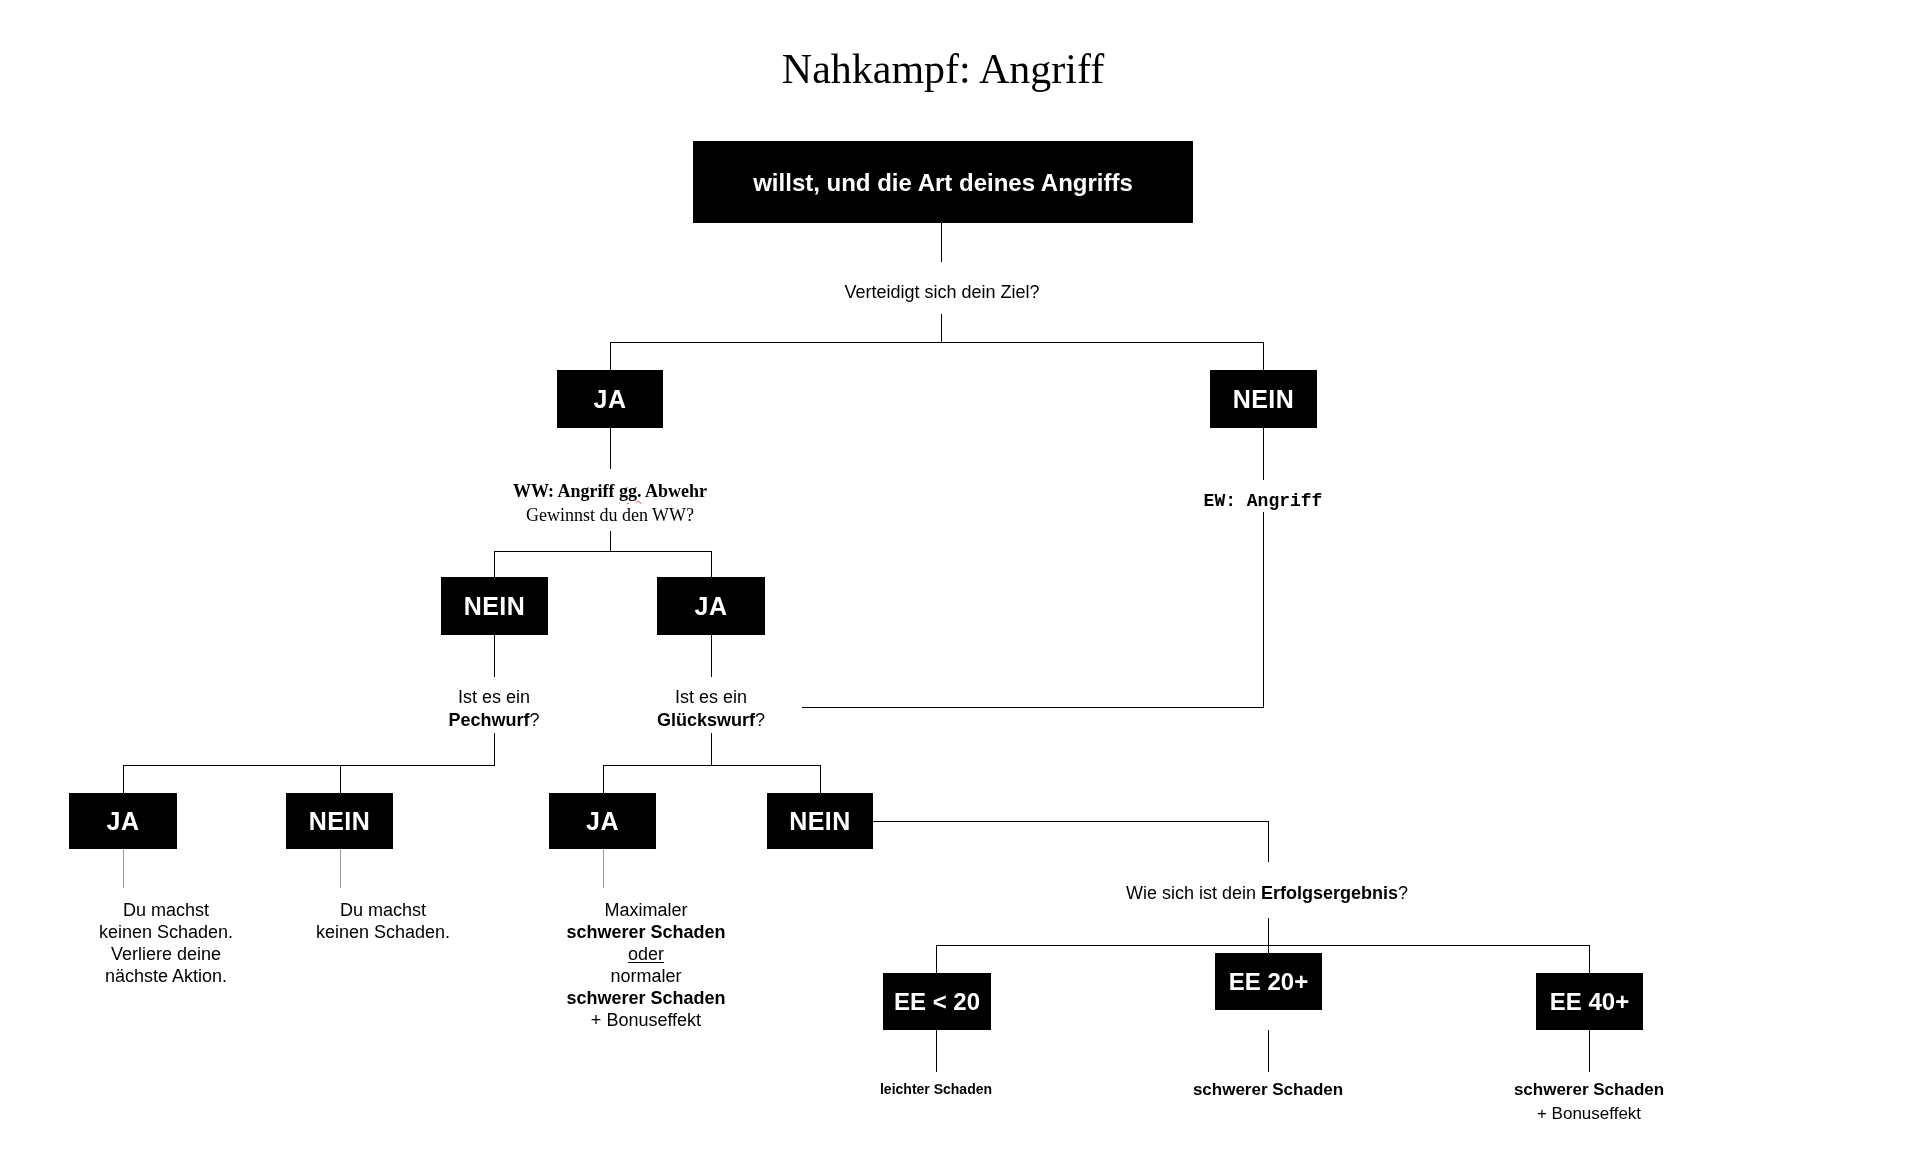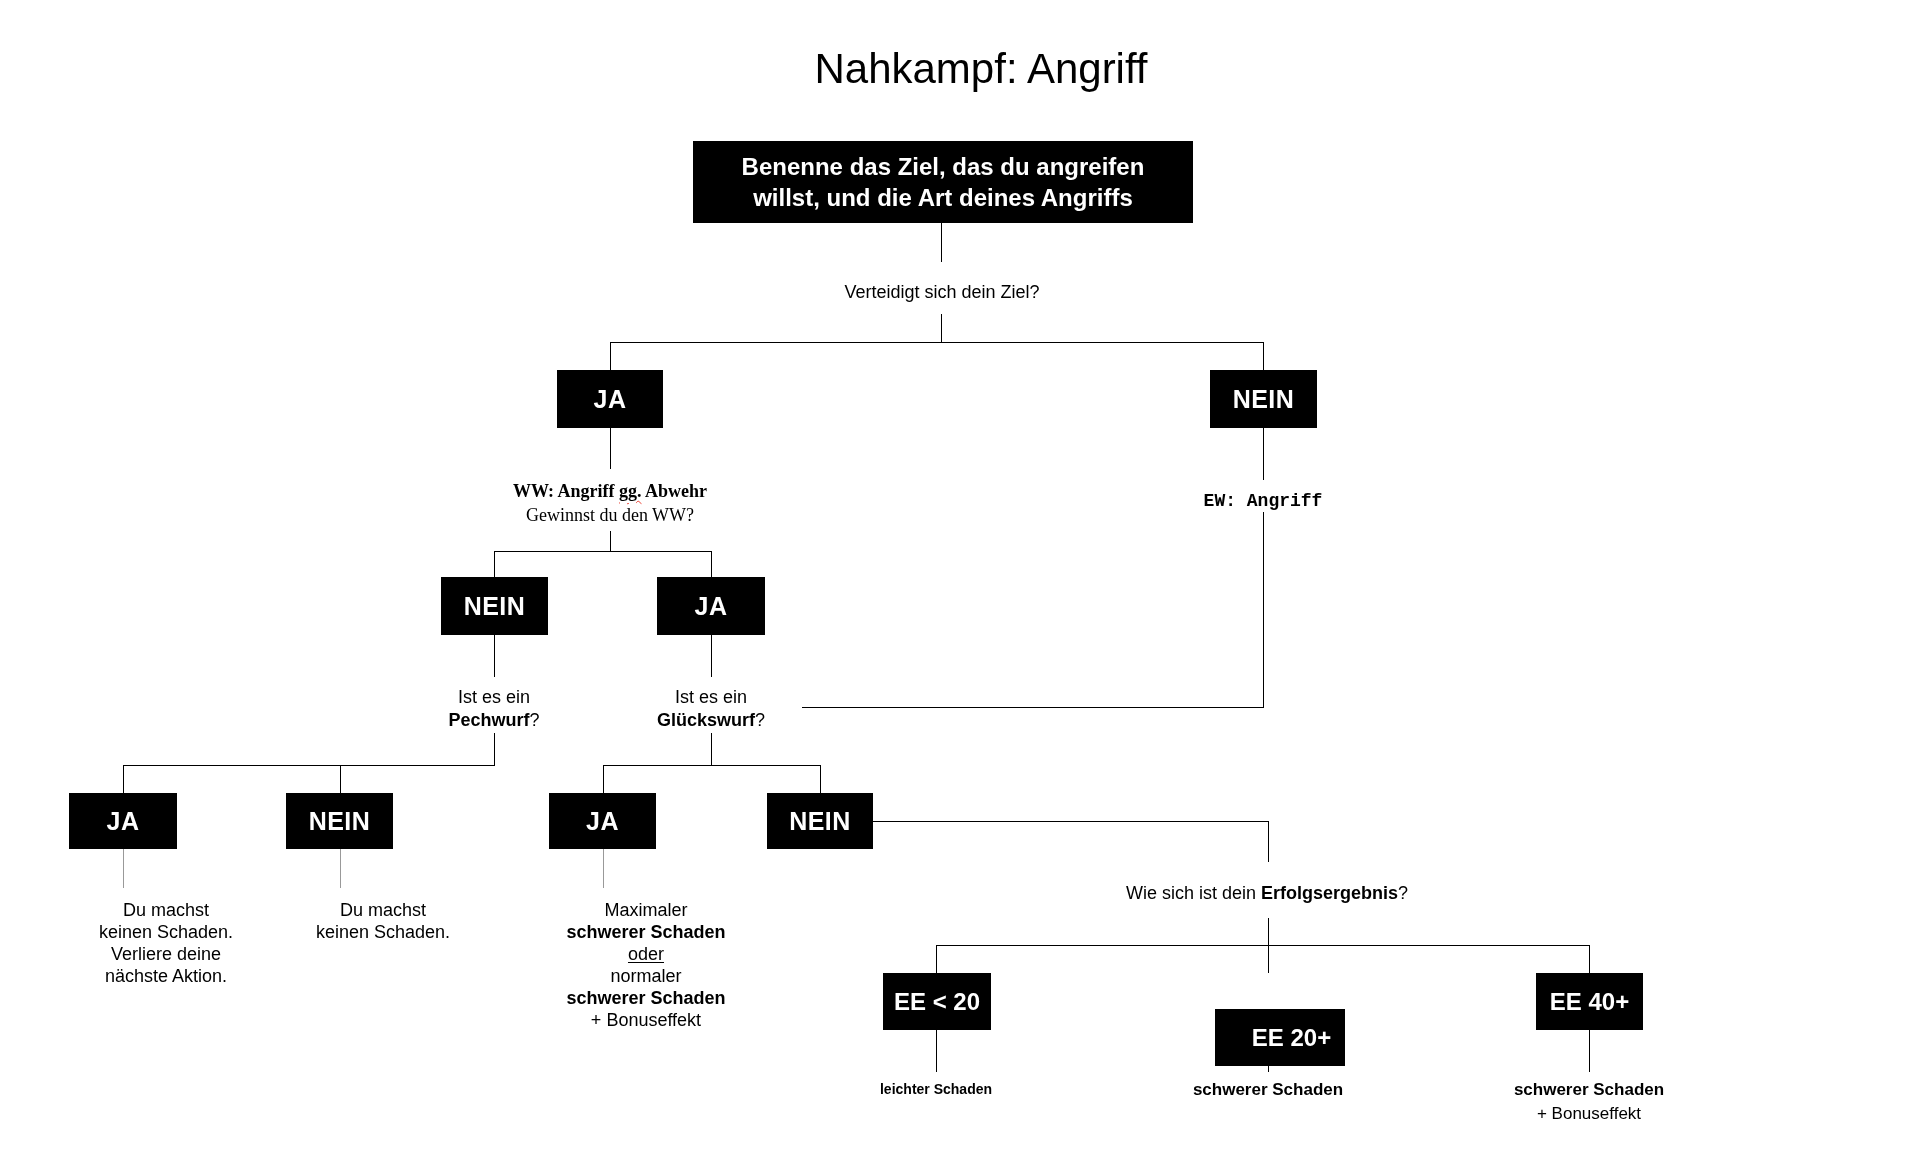--- a/index.html
+++ b/index.html
@@ -57,25 +57,24 @@
     text-underline-offset: 3px;
   }
   .lh22 { line-height: 22px; margin-left: 43px; }
   .lh24 { line-height: 24px; }
 </style>
 </head>
 <body>
 
 <div class="canvas">
 
-  <div class="title" style="left:981px; top:44px;">Nahkampf: Angriff</div>
+  <div class="title" style="left:943px; top:44px;font-family:Liberation Serif, serif;">Nahkampf: Angriff</div>
 
   <div class="box start" style="left:693px; top:141px; width:500px; height:82px;">
     <div>
-      <div>Benenne das Ziel, das du angreifen</div>
       <div>willst, und die Art deines Angriffs</div>
     </div>
   </div>
 
   <div class="vline" style="left:941px; top:223px; height:39px;"></div>
 
   <div class="txt" style="left:942px; top:281px;">Verteidigt sich dein Ziel?</div>
 
   <div class="vline" style="left:941px; top:314px; height:28px;"></div>
   <div class="hline" style="left:610px; top:342px; width:653px;"></div>
@@ -160,21 +159,21 @@
   <div class="vline" style="left:1268px; top:821px; height:41px;"></div>
   <div class="txt" style="left:1267px; top:882px;"><span>Wie sich ist dein </span><span class="bold">Erfolgsergebnis</span><span>?</span></div>
 
   <div class="vline" style="left:1268px; top:918px; height:27px;"></div>
   <div class="hline" style="left:936px; top:945px; width:653px;"></div>
   <div class="vline" style="left:936px; top:945px; height:28px;"></div>
   <div class="vline" style="left:1268px; top:945px; height:28px;"></div>
   <div class="vline" style="left:1589px; top:945px; height:28px;"></div>
 
   <div class="box ee" style="left:883px; top:973px; width:108px; height:57px;">EE &lt; 20</div>
-  <div class="box ee" style="left:1215px; top:1009px; width:107px; height:57px;padding-left:23px;">EE 20+</div>
+  <div class="box ee" style="left:1215px; top:953px; width:107px; height:57px;">EE 20+</div>
   <div class="box ee" style="left:1536px; top:973px; width:107px; height:57px;">EE 40+</div>
 
   <div class="vline" style="left:936px; top:1030px; height:42px;"></div>
   <div class="vline" style="left:1268px; top:1030px; height:42px;"></div>
   <div class="vline" style="left:1589px; top:1030px; height:42px;"></div>
 
   <div class="txt bold" style="left:936px; top:1078px; font-size:14px;">leichter Schaden</div>
   <div class="txt bold" style="left:1268px; top:1078px; font-size:17px;">schwerer Schaden</div>
   <div class="txt lh24" style="left:1589px; top:1078px; font-size:17px;">
     <div class="bold">schwerer Schaden</div>

